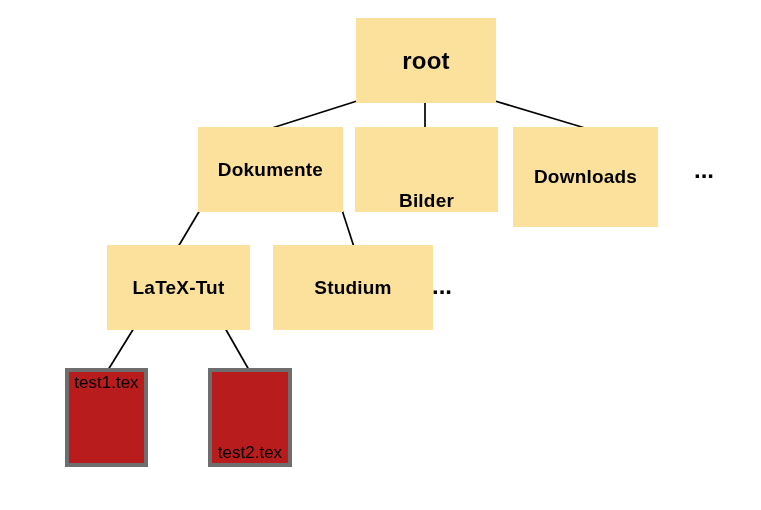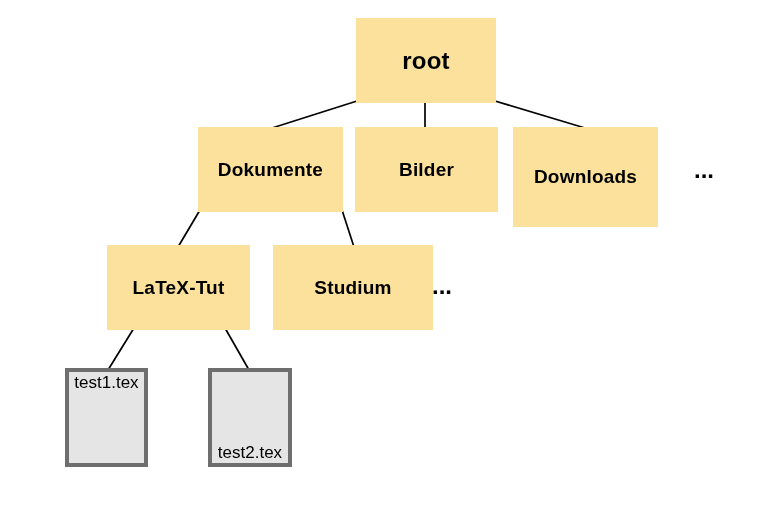--- a/index.html
+++ b/index.html
@@ -25,21 +25,21 @@
     color: #000000;
   }
   .folder {
     background: #FBE19B;
     font-weight: 700;
     font-size: 19px;
     letter-spacing: 0.2px;
   }
   .node-root { font-size: 24px; }
   .file {
-    background: #e5e5e5;
+    background: #b91c1c;
     border: 4px solid #6E6E6E;
     font-weight: 400;
     font-size: 17px;
     align-items: flex-start;
     padding-top: 1px;
   }
   .ellipsis {
     position: absolute;
     font-weight: 700;
     font-size: 24px;
@@ -63,21 +63,21 @@
   </svg>
 
   <div class="node folder node-root" style="left:356px; top:18px; width:140px; height:85px;">
     <span>root</span>
   </div>
 
   <div class="node folder" style="left:198px; top:127px; width:145px; height:85px;align-items:center;">
     <span>Dokumente</span>
   </div>
 
-  <div class="node folder" style="left:355px; top:127px; width:143px; height:85px;">
+  <div class="node folder" style="left:355px; top:127px; width:143px; height:85px;align-items:flex-end;">
     <span>Bilder</span>
   </div>
 
   <div class="node folder" style="left:513px; top:127px; width:145px; height:100px;">
     <span>Downloads</span>
   </div>
 
   <div class="ellipsis" style="left:694px; top:158px;">
     <span>...</span>
   </div>

